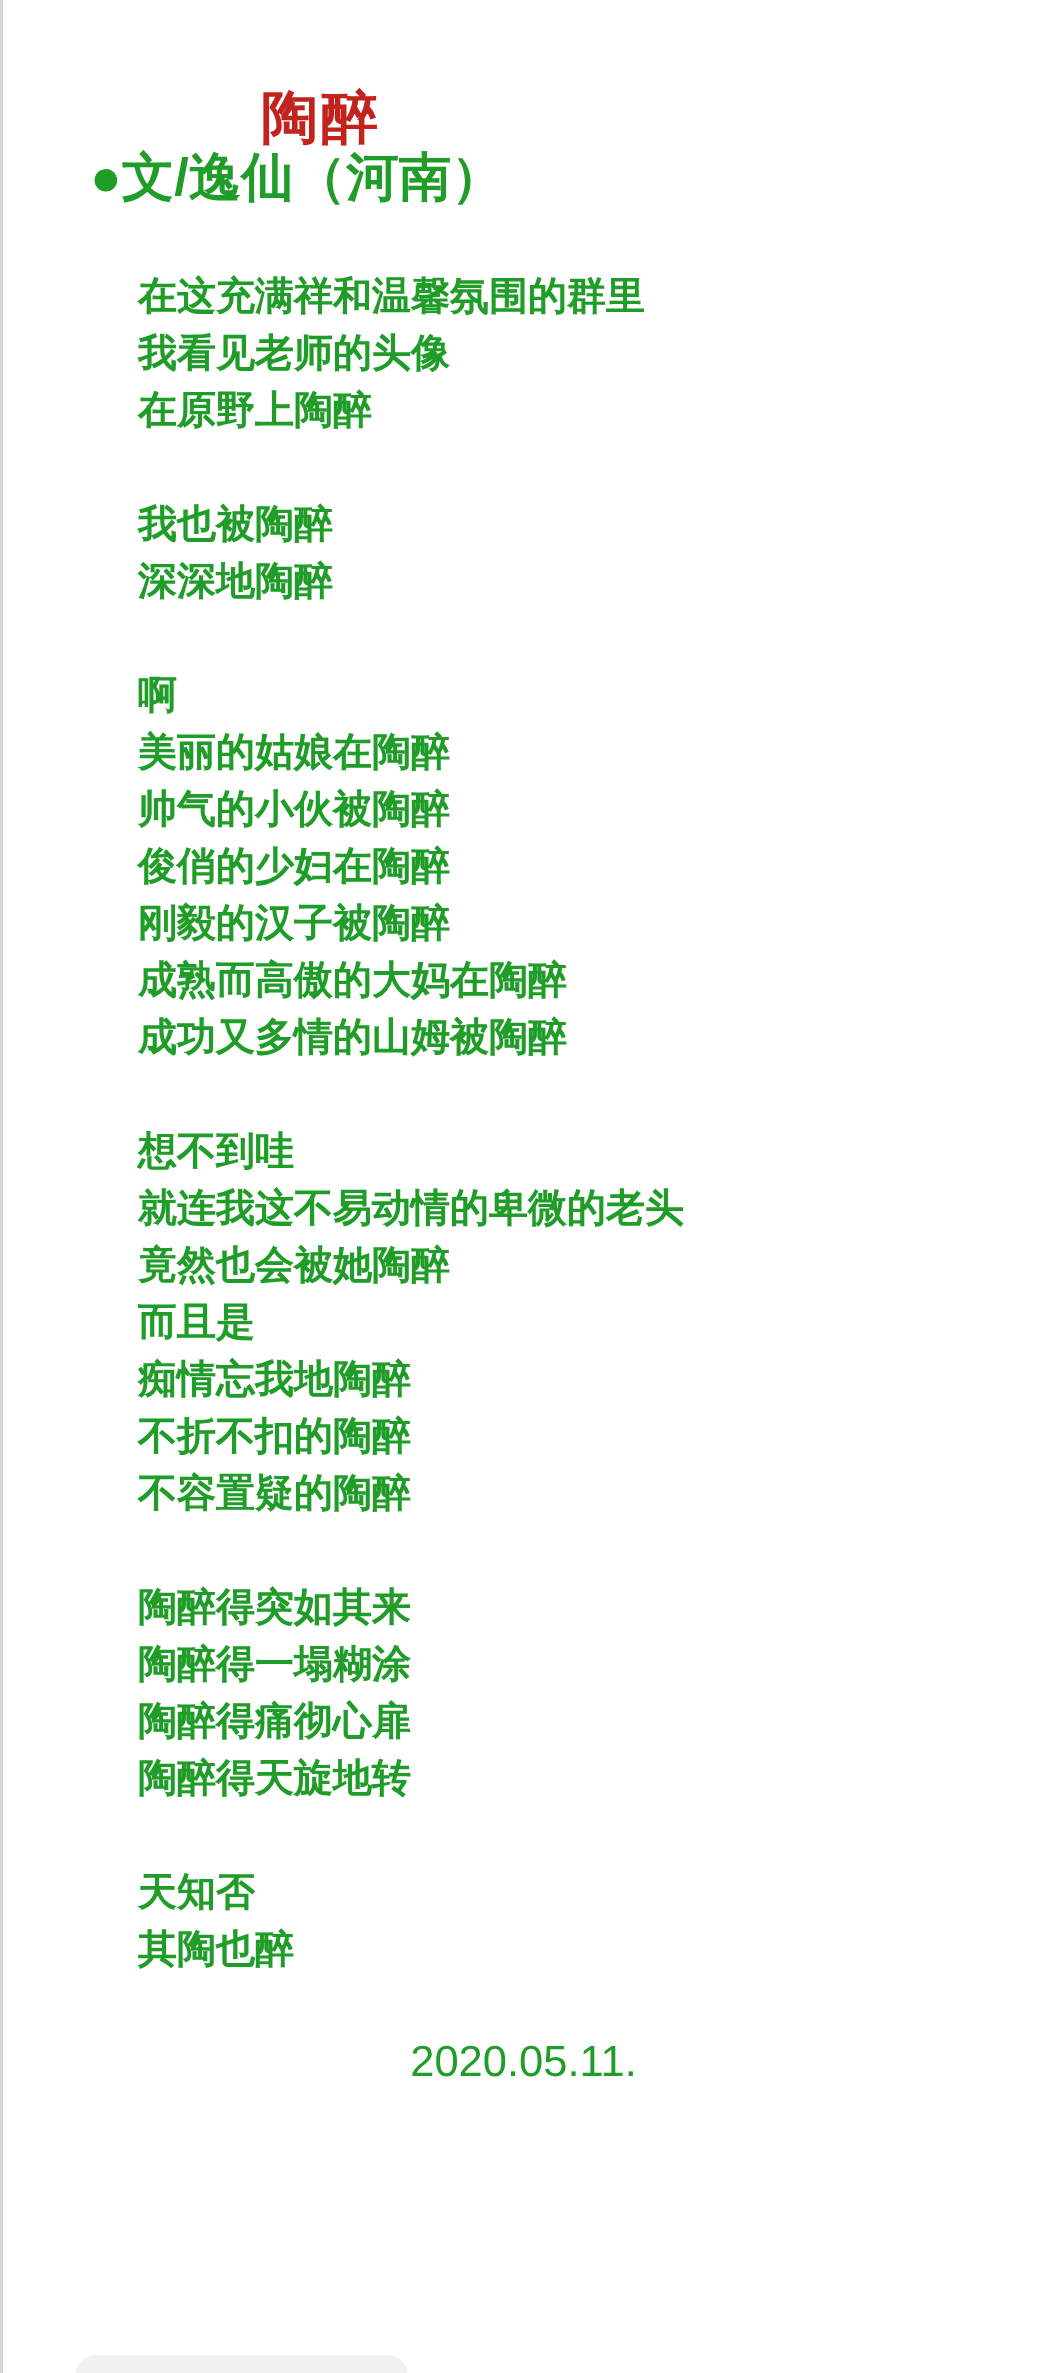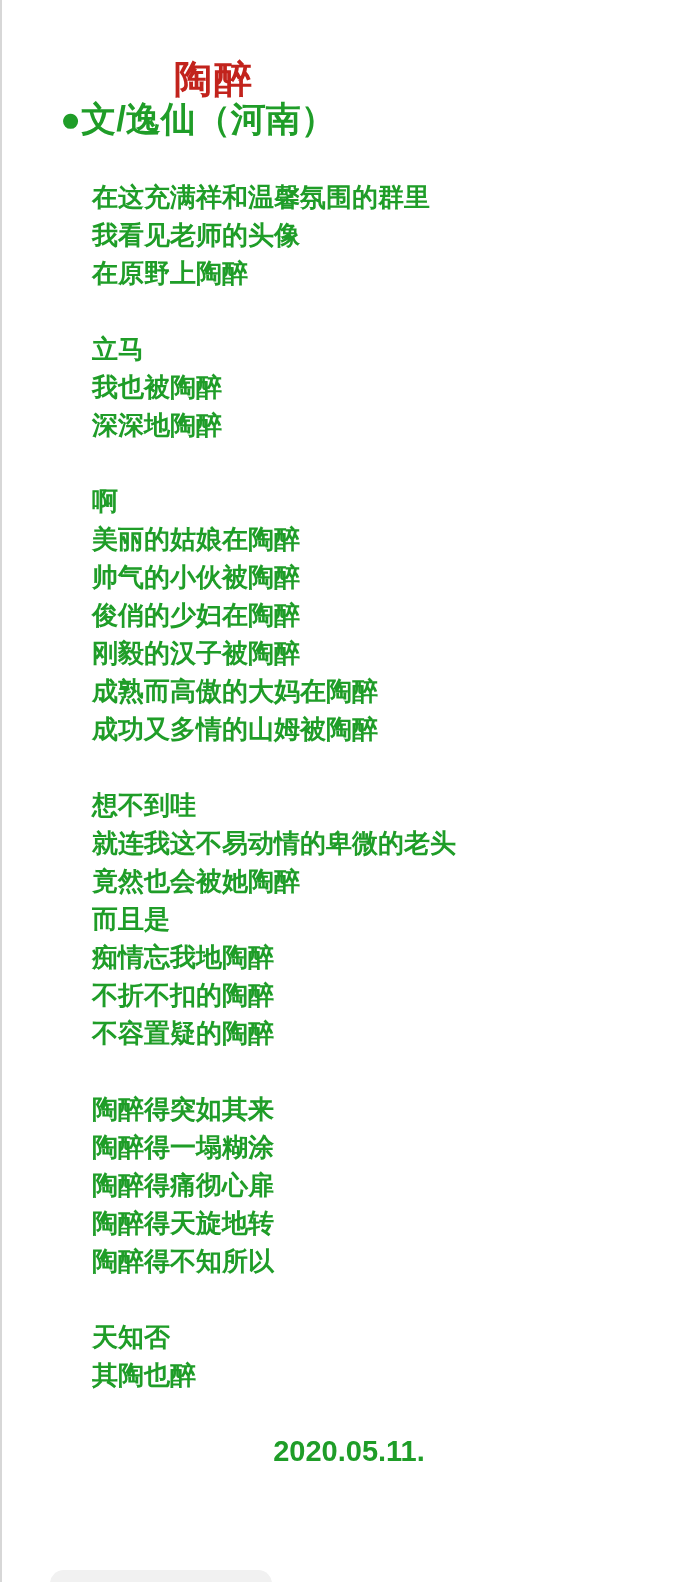--- a/index.html
+++ b/index.html
@@ -55,21 +55,21 @@
     font-weight: 700;
     color: var(--text-green);
     white-space: pre;
   }
   .date-line {
     width: 698px;
     margin-left: -60px;
     text-align: center;
     font-size: 29px;
     line-height: 38px;
-    font-weight: 700;
+    font-weight: 400;
     color: var(--text-green);
   }
   .bottom-card-edge {
     position: absolute;
     left: 50px;
     top: 1570px;
     width: 222px;
     height: 20px;
     background: var(--card-gray);
     border-radius: 14px 14px 0 0;
@@ -88,21 +88,20 @@
 
   <div class="poem">
 
     <div class="stanza">
       <div class="line">在这充满祥和温馨氛围的群里</div>
       <div class="line">我看见老师的头像</div>
       <div class="line">在原野上陶醉</div>
     </div>
 
     <div class="stanza">
-      <div class="line">立马</div>
       <div class="line">我也被陶醉</div>
       <div class="line">深深地陶醉</div>
     </div>
 
     <div class="stanza">
       <div class="line">啊</div>
       <div class="line">美丽的姑娘在陶醉</div>
       <div class="line">帅气的小伙被陶醉</div>
       <div class="line">俊俏的少妇在陶醉</div>
       <div class="line">刚毅的汉子被陶醉</div>
@@ -118,21 +117,20 @@
       <div class="line">痴情忘我地陶醉</div>
       <div class="line">不折不扣的陶醉</div>
       <div class="line">不容置疑的陶醉</div>
     </div>
 
     <div class="stanza">
       <div class="line">陶醉得突如其来</div>
       <div class="line">陶醉得一塌糊涂</div>
       <div class="line">陶醉得痛彻心扉</div>
       <div class="line">陶醉得天旋地转</div>
-      <div class="line">陶醉得不知所以</div>
     </div>
 
     <div class="stanza">
       <div class="line">天知否</div>
       <div class="line">其陶也醉</div>
     </div>
 
     <div class="date-line">2020.05.11.</div>
 
   </div>

